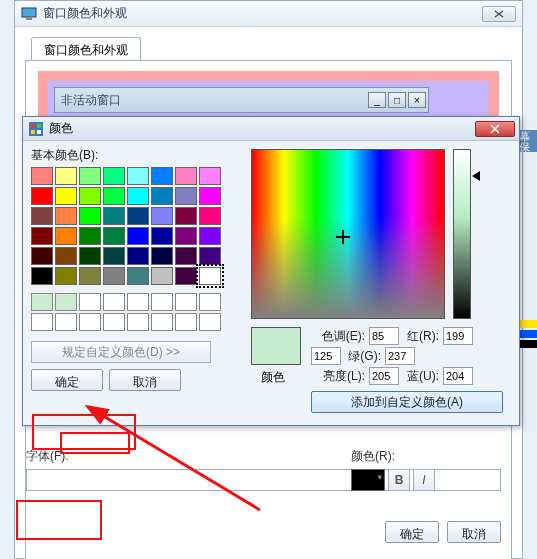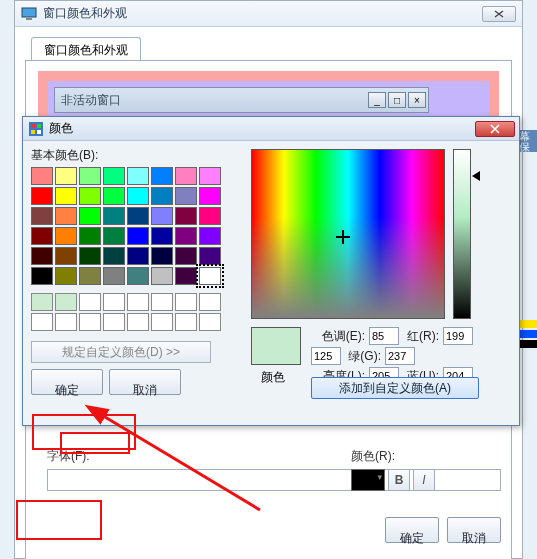--- a/index.html
+++ b/index.html
@@ -17,33 +17,33 @@
 .tab-panel { border: 1px solid #9fb3c7; background: #fff; height: 500px; padding: 10px; position: relative; margin-top: -1px; }
 
 
 .preview { position: relative; height: 60px; border: 10px solid #fca5a5; background: #c4b5fd; margin: 0 2px; }
 .inactive-win { position: absolute; top: 6px; left: 6px; right: 60px; height: 26px; background: linear-gradient(#d7e4f2,#c3d3e6); border: 1px solid #7e93ab; display:flex; align-items:center; }
 .inactive-win .cap { padding-left: 6px; color: #3a4b5c; flex: 1; }
 .winbtns { display:flex; gap:2px; padding-right:2px; }
 .winbtn { width:18px; height:16px; background: linear-gradient(#f2f6fa,#cdd8e4); border:1px solid #6f839b; font-size:10px; display:flex; align-items:center; justify-content:center; }
 
 
-.form-row { position:absolute; left:21px; right:10px; bottom:68px; display:flex; gap:2px; }
+.form-row { position:absolute; left:0; right:10px; bottom:68px; display:flex; gap:2px; }
 .form-col { flex:1; }
 .form-label { color:#333; margin-bottom:4px; }
 .form-input { width:100%; height:22px; border:1px solid #9fafc1; background:#fff; }
 .color-row { position:absolute; right:10px; bottom:68px; width:150px; }
 .color-label { color:#333; margin-bottom:4px; }
 .color-picker { display:flex; gap:3px; align-items:center; }
 .color-swatch { width:34px; height:22px; background:#000; border:1px solid #666; position:relative; }
 .color-swatch::after { content:"▾"; position:absolute; right:2px; top:2px; color:#888; font-size:9px;}
 .sqbtn { width:22px; height:22px; border:1px solid #9fafc1; background:linear-gradient(#fafcfe,#e3eaf2); display:flex;align-items:center;justify-content:center;color:#555;}
 
 .bottom-buttons { position:absolute; right:10px; bottom:16px; display:flex; gap:8px; }
-.btn { height:22px; padding:12px 14px; border:1px solid #8a9bb0; background:linear-gradient(#fbfcfe,#e2e9f1); border-radius:2px; color:#223; }
+.btn { height:22px; padding:4px 14px; border:1px solid #8a9bb0; background:linear-gradient(#fbfcfe,#e2e9f1); border-radius:2px; color:#223; }
 
 
 .side-bars { position:absolute; right:-2px; top:320px; width:24px; }
 .side-bars div { height:8px; margin-bottom:2px; }
 
 
 .color-dialog { position:absolute; top:116px; left:22px; width:498px; height:310px; background:#eef3f8; border:1px solid #5c7ea8; box-shadow:2px 2px 6px rgba(0,0,0,.3); }
 .cd-titlebar { height:24px; background:linear-gradient(#ecf2f9,#d4e1f0); border-bottom:1px solid #b4c4d8; display:flex; align-items:center; padding:0 4px 0 6px;}
 .cd-titlebar .ticon { width:14px; height:14px; margin-right:6px;}
 .cd-close { margin-left:auto; width:40px; height:16px; background:linear-gradient(#f18b83,#c8423b); border:1px solid #923; border-radius:2px; display:flex; align-items:center; justify-content:center;}
@@ -81,21 +81,21 @@
 
 .preview-sw { position:absolute; top:180px; left:0; width:50px; height:38px; border:1px solid #555; background:#c6ebcf; }
 .preview-lbl { position:absolute; top:222px; left:10px; }
 
 .num-fields { position:absolute; top:180px; left:60px; width:180px; }
 .nf-row { display:flex; align-items:center; margin-bottom:2px; }
 .nf-label { width:58px; text-align:right; padding-right:4px; color:#222; }
 .nf-input { width:30px; height:18px; border:1px solid #8fa0b4; background:#fff; text-align:left; padding:0 2px; font-size:11px; }
 .nf-label2 { width:44px; text-align:right; padding-right:4px; color:#222; }
 
-.add-btn { position:absolute; bottom:20px; left:60px; width:168px; height:22px; border:1px solid #3f75c9; background:linear-gradient(#eaf3fd,#cfe3f9); border-radius:2px; color:#123; }
+.add-btn { position:absolute; bottom:6px; left:60px; width:192px; height:22px; border:1px solid #3f75c9; background:linear-gradient(#eaf3fd,#cfe3f9); border-radius:2px; color:#123; }
 
 .red-box { position:absolute; border:2px solid #e11; pointer-events:none; }
 .arrow-svg { position:absolute; pointer-events:none; }
 
 .ticon svg { width:100%; height:100%; }
 </style>
 </head>
 <body>
 
 <div class="back-dialog">

